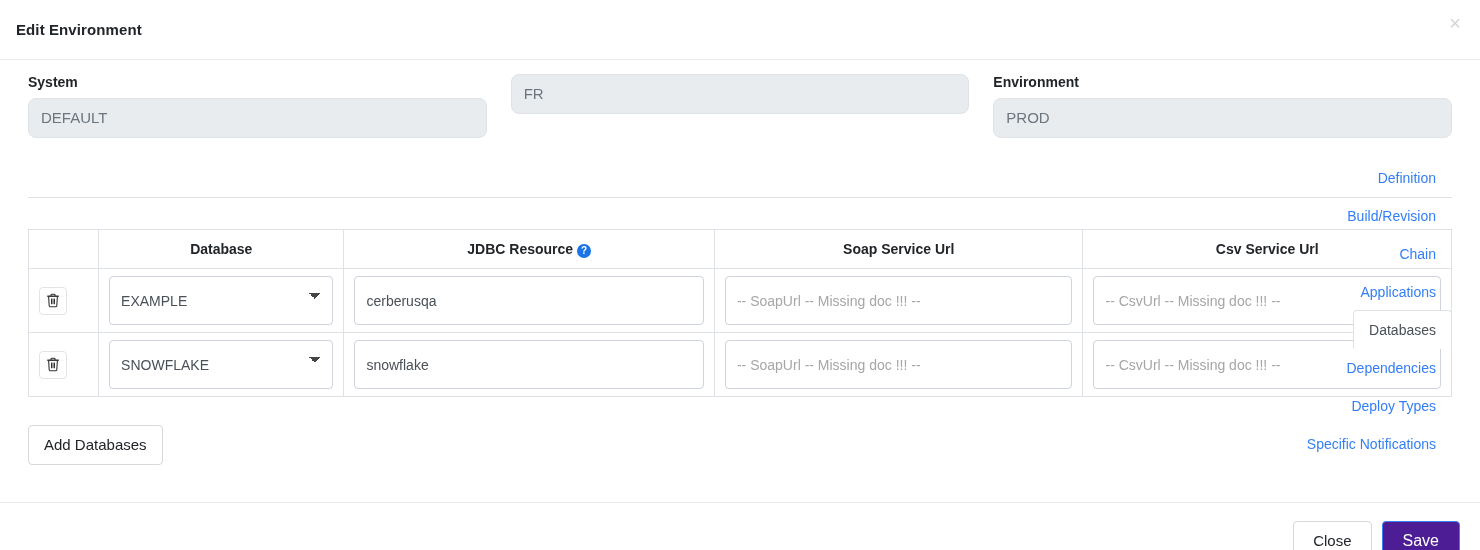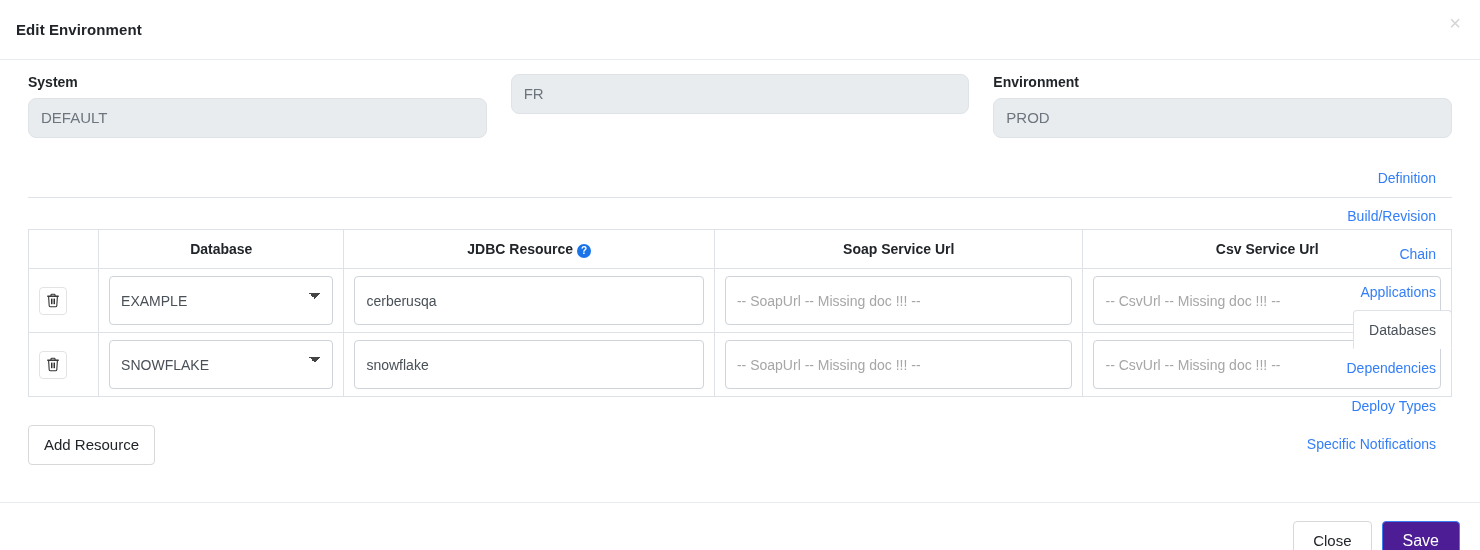--- a/index.html
+++ b/index.html
@@ -371,21 +371,21 @@
           </td>
           <td>
             <input class="form-control" type="text" placeholder="-- CsvUrl -- Missing doc !!! --" style="">
           </td>
         </tr>
       </tbody>
     </table>
   </div>
 
   <div class="add-row">
-    <button class="btn-add">Add Resource</button>
+    <button class="btn-add">Add Databases</button>
   </div>
 
 </div>
 
 <div class="modal-footer">
   <button class="btn-close-modal">Close</button>
   <button class="btn-save">Save</button>
 </div>
 
 </body></html>

